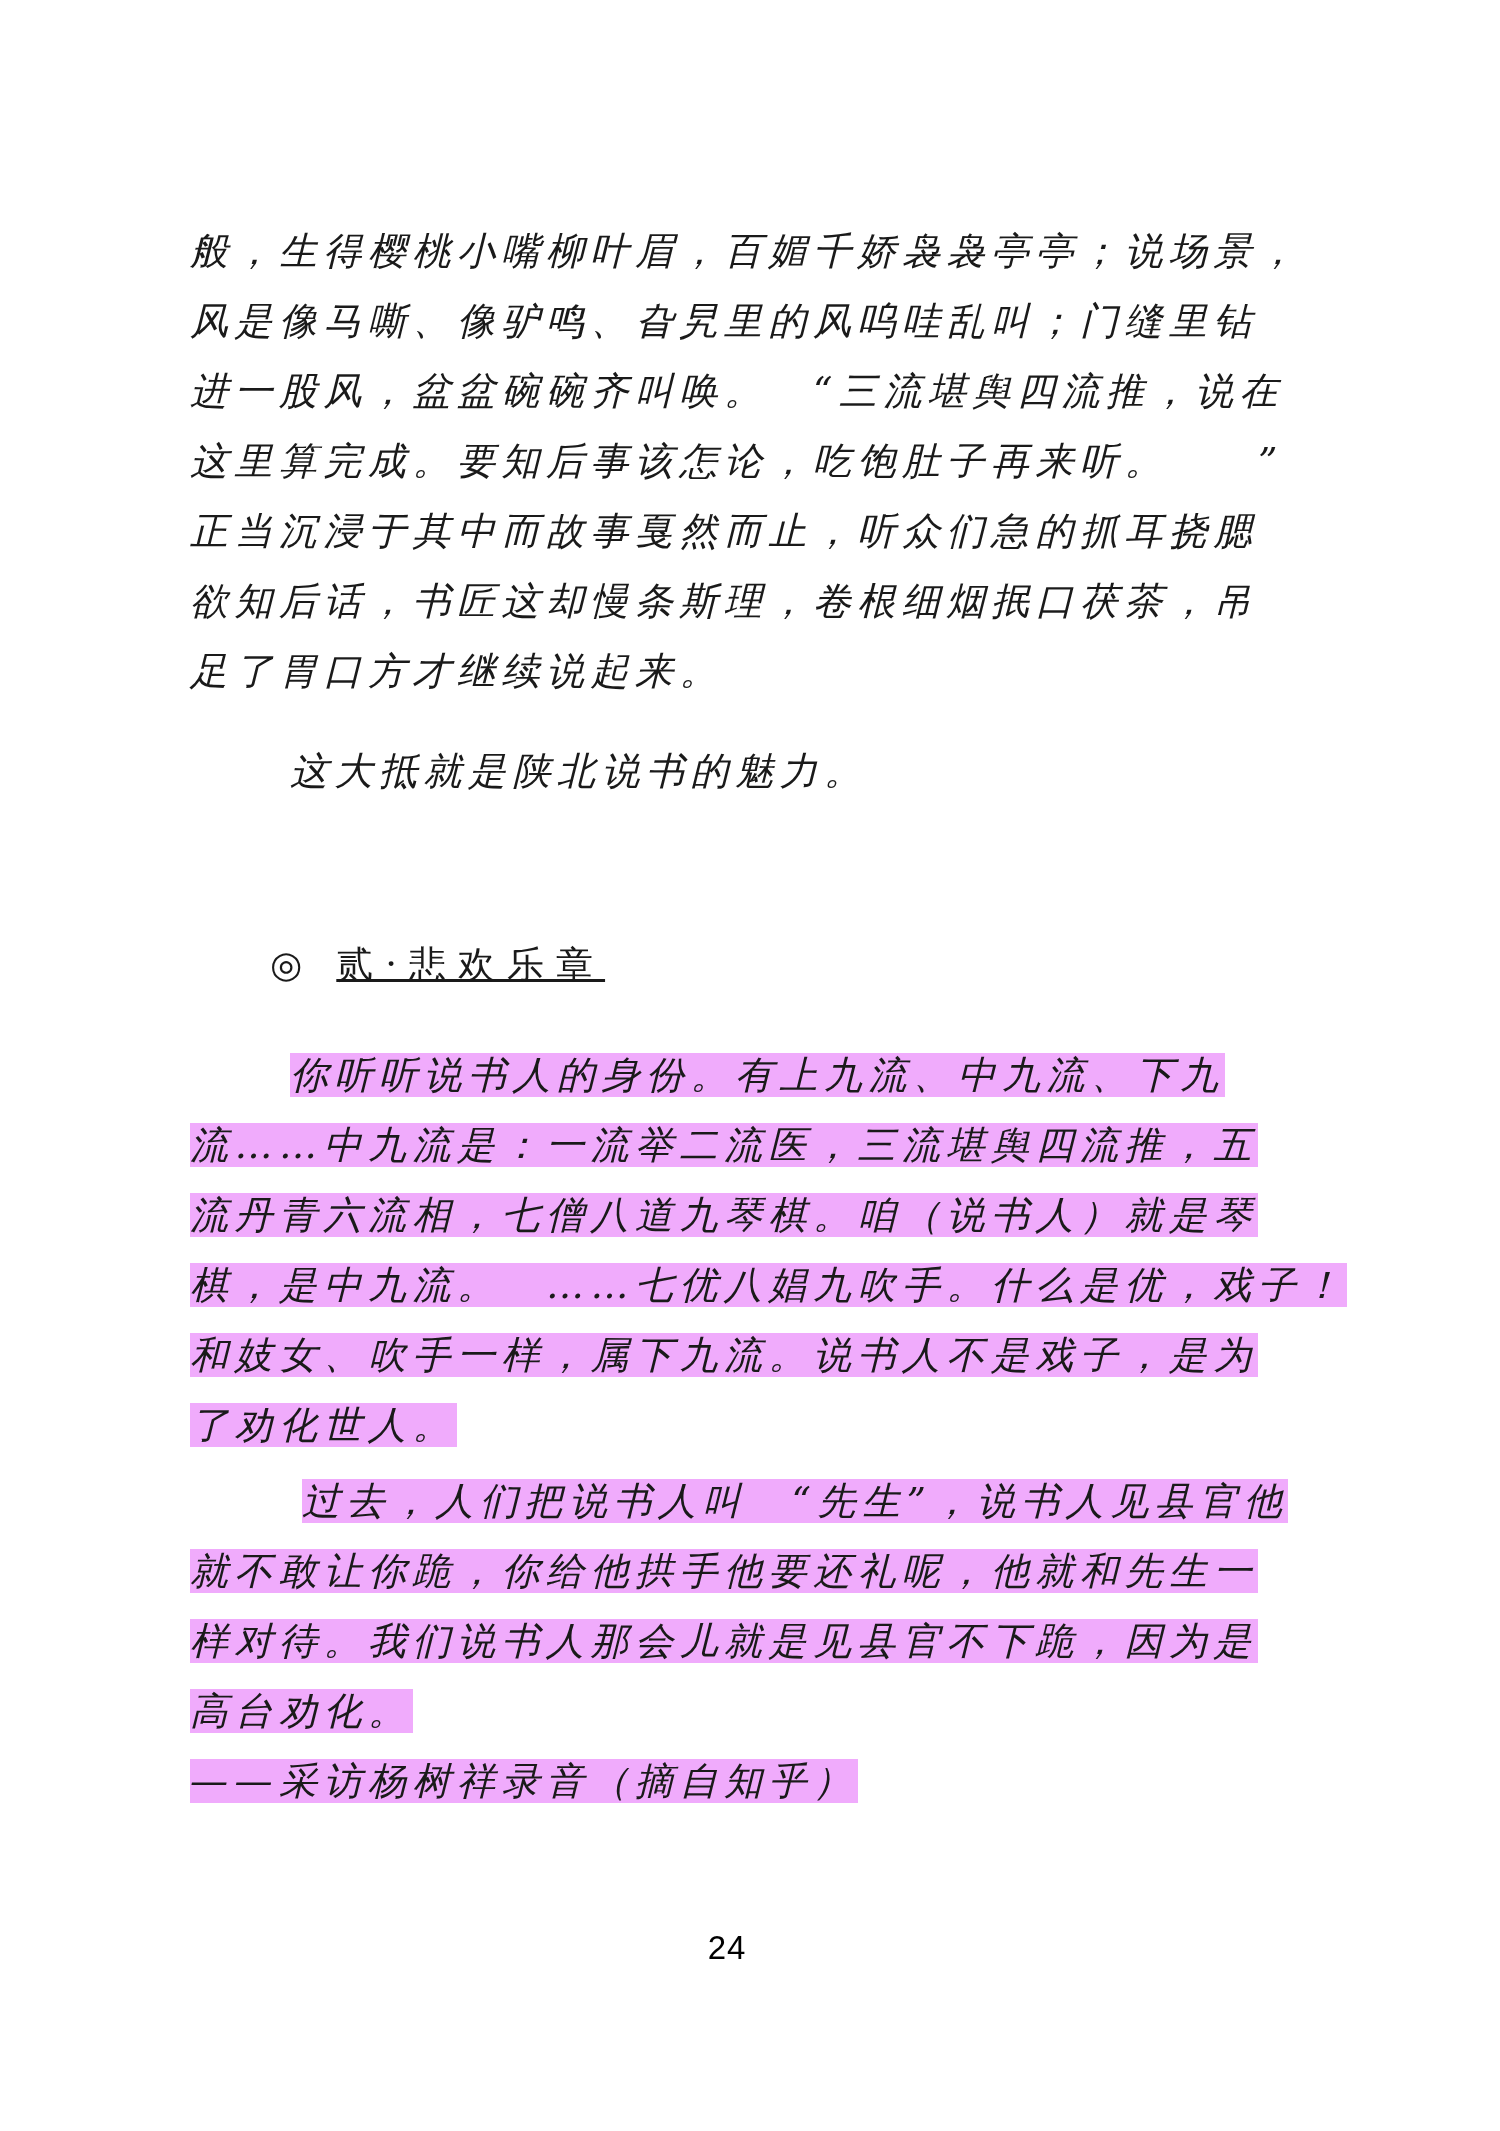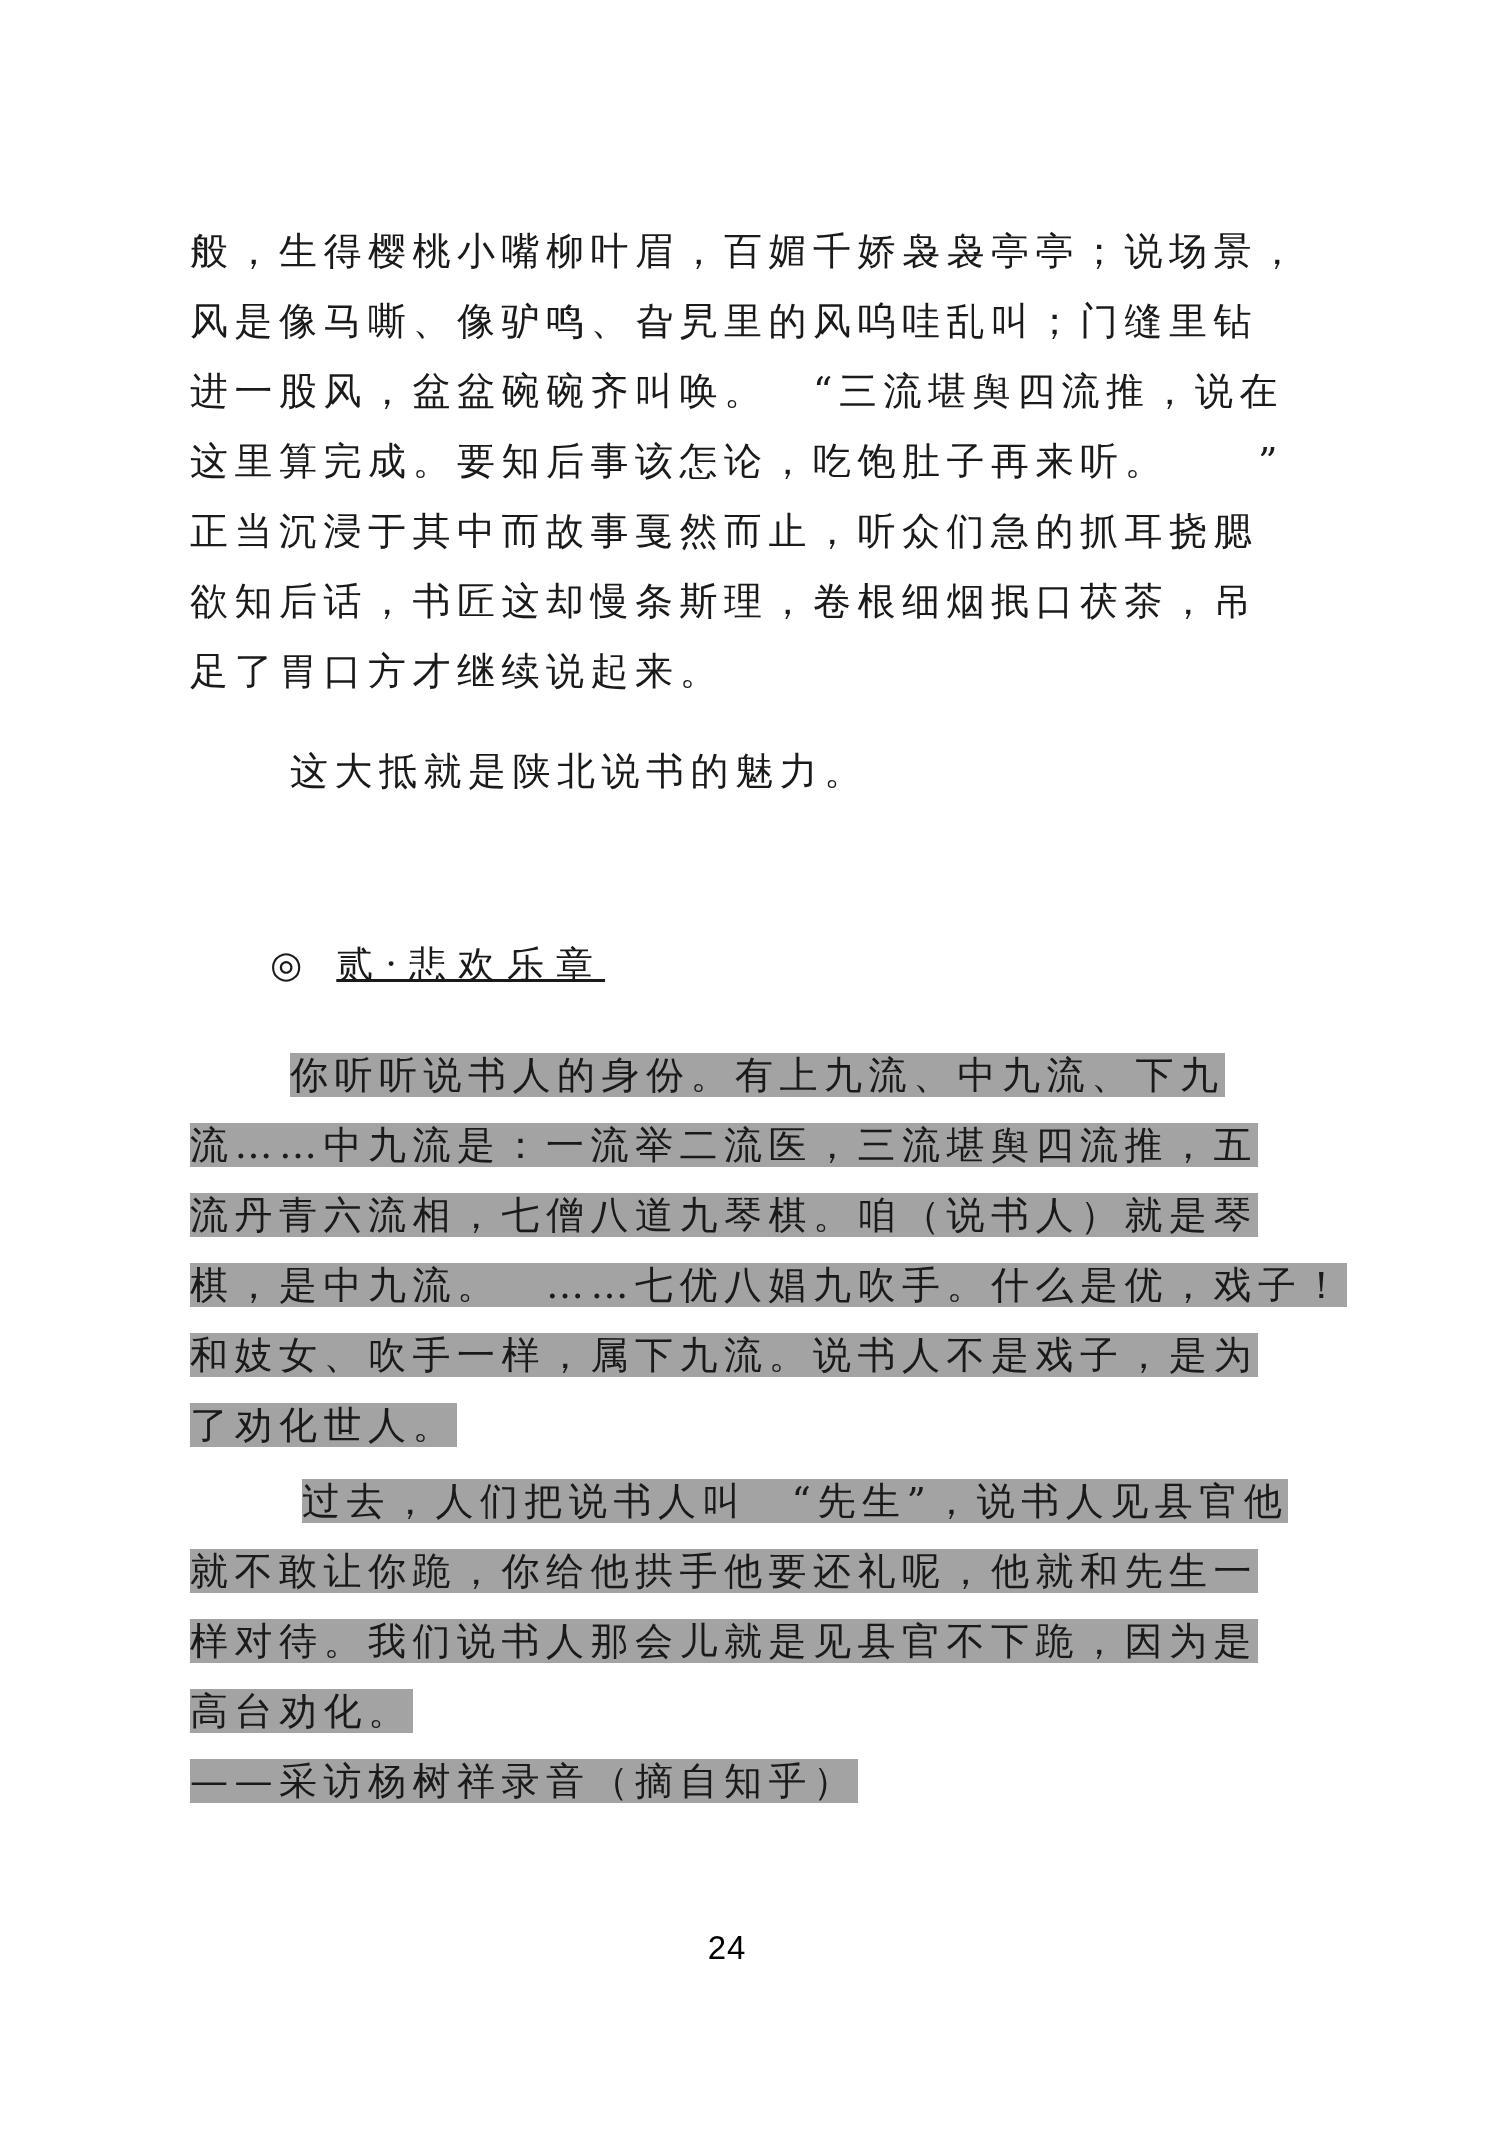--- a/index.html
+++ b/index.html
@@ -22,20 +22,21 @@
     top: 216px;
     width: 1160px;
   }
   .para { margin: 0; padding: 0; }
   .text-line {
     height: 70px;
     line-height: 70px;
     font-size: 38px;
     letter-spacing: 6.5px;
     white-space: nowrap;
+    font-style: italic;
   }
   .line-text { display: inline; }
   
   .p2 { margin-top: 30px; }
   .p2 .text-line:first-child { text-indent: 100px; }
   .section-heading {
     margin-top: 124px;
     height: 70px;
     line-height: 70px;
     font-size: 37px;
@@ -48,21 +49,21 @@
     display: inline-block;
     margin-right: 34px;
     letter-spacing: 0;
   }
   .p3 { margin-top: 40px; }
   .p3 .text-line:first-child { text-indent: 100px; }
   .p4 { margin-top: 6px; }
   .p4 .text-line:first-child { text-indent: 112px; }
   
   .p3 .line-text, .p4 .line-text {
-    background: #a3a3a3;
+    background: #f0abfc;
   }
   .page-number {
     position: absolute;
     top: 1928px;
     left: 0;
     width: 1454px;
     text-align: center;
     font-family: "Liberation Sans", "DejaVu Sans", sans-serif;
     font-size: 33px;
     line-height: 40px;

